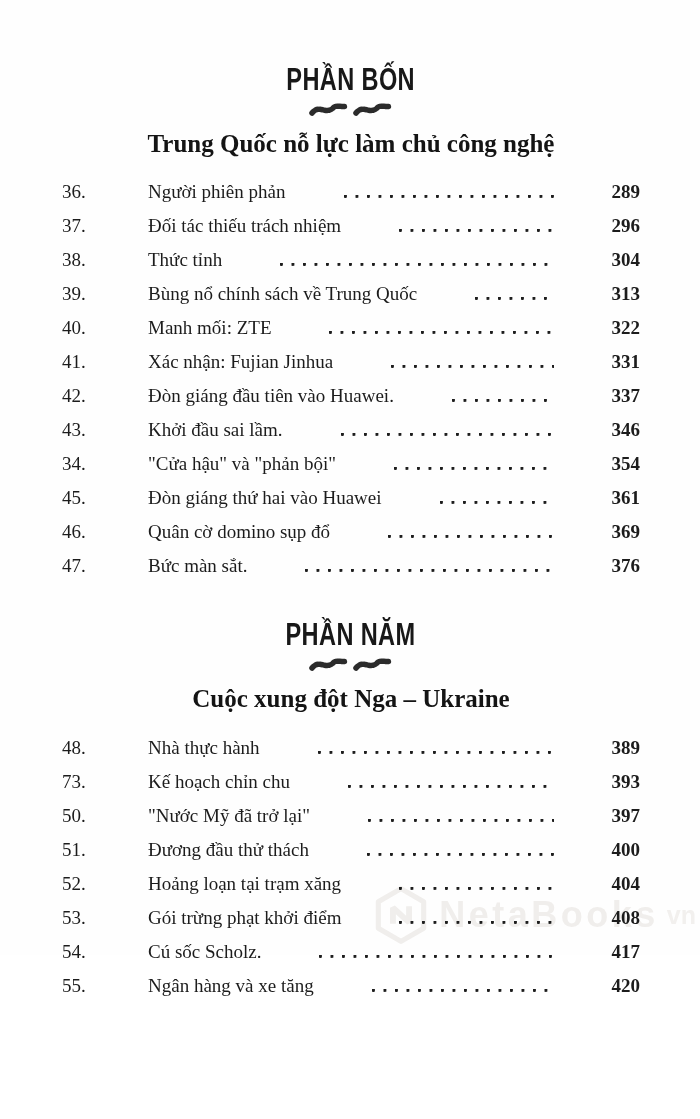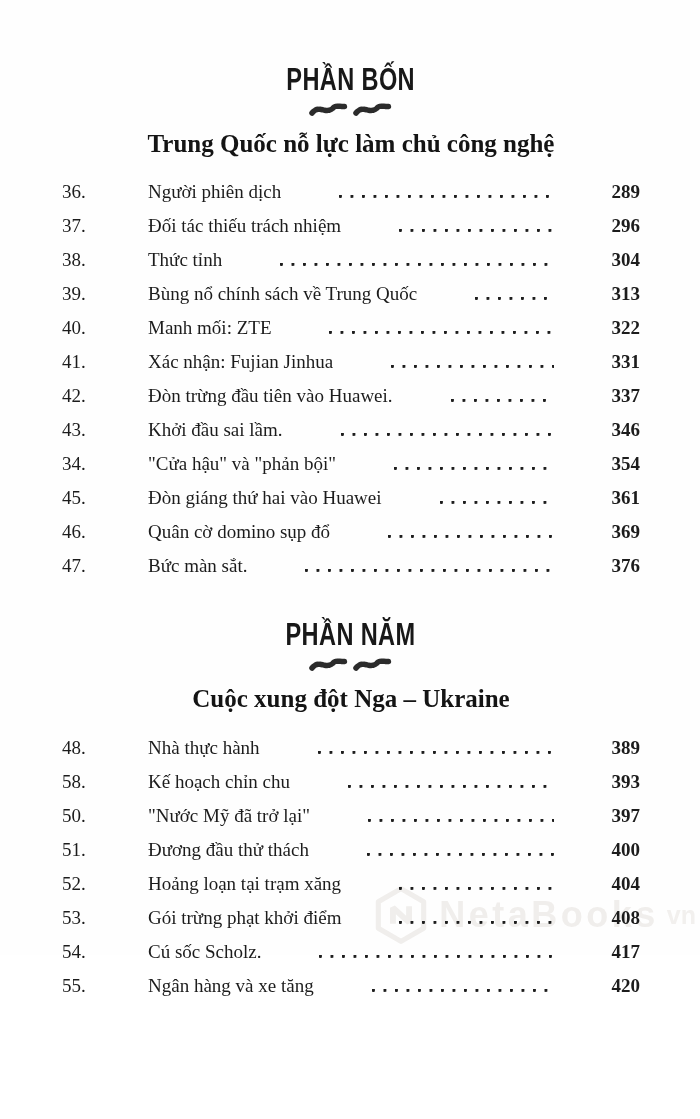--- a/index.html
+++ b/index.html
@@ -106,21 +106,21 @@
         <g stroke="#2b2b2b" stroke-width="5.5" stroke-linecap="round" stroke-dasharray="2.6 2">
           <path d="M4 11 C 11 2, 18 13, 25 6 C 29 2, 34 6, 38 4"></path>
           <path d="M48 11 C 55 2, 62 13, 69 6 C 73 2, 78 6, 82 4"></path>
         </g>
       </svg>
     </div>
     <h3 class="section-title">Trung Quốc nỗ lực làm chủ công nghệ</h3>
     <div class="entries">
   <div class="row">
     <span class="num">36.</span>
-    <span class="title">Người phiên dịch</span>
+    <span class="title">Người phiên phản</span>
     <span class="leader"></span>
     <span class="pg">289</span>
   </div>
 
   <div class="row">
     <span class="num">37.</span>
     <span class="title">Đối tác thiếu trách nhiệm</span>
     <span class="leader"></span>
     <span class="pg">296</span>
   </div>
@@ -148,21 +148,21 @@
 
   <div class="row">
     <span class="num">41.</span>
     <span class="title">Xác nhận: Fujian Jinhua</span>
     <span class="leader"></span>
     <span class="pg">331</span>
   </div>
 
   <div class="row">
     <span class="num">42.</span>
-    <span class="title">Đòn trừng đầu tiên vào Huawei.</span>
+    <span class="title">Đòn giáng đầu tiên vào Huawei.</span>
     <span class="leader"></span>
     <span class="pg">337</span>
   </div>
 
   <div class="row">
     <span class="num">43.</span>
     <span class="title">Khởi đầu sai lầm.</span>
     <span class="leader"></span>
     <span class="pg">346</span>
   </div>
@@ -210,21 +210,21 @@
     <h3 class="section-title">Cuộc xung đột Nga – Ukraine</h3>
     <div class="entries">
   <div class="row">
     <span class="num">48.</span>
     <span class="title">Nhà thực hành</span>
     <span class="leader"></span>
     <span class="pg">389</span>
   </div>
 
   <div class="row">
-    <span class="num">58.</span>
+    <span class="num">73.</span>
     <span class="title">Kế hoạch chỉn chu</span>
     <span class="leader"></span>
     <span class="pg">393</span>
   </div>
 
   <div class="row">
     <span class="num">50.</span>
     <span class="title">"Nước Mỹ đã trở lại"</span>
     <span class="leader"></span>
     <span class="pg">397</span>

